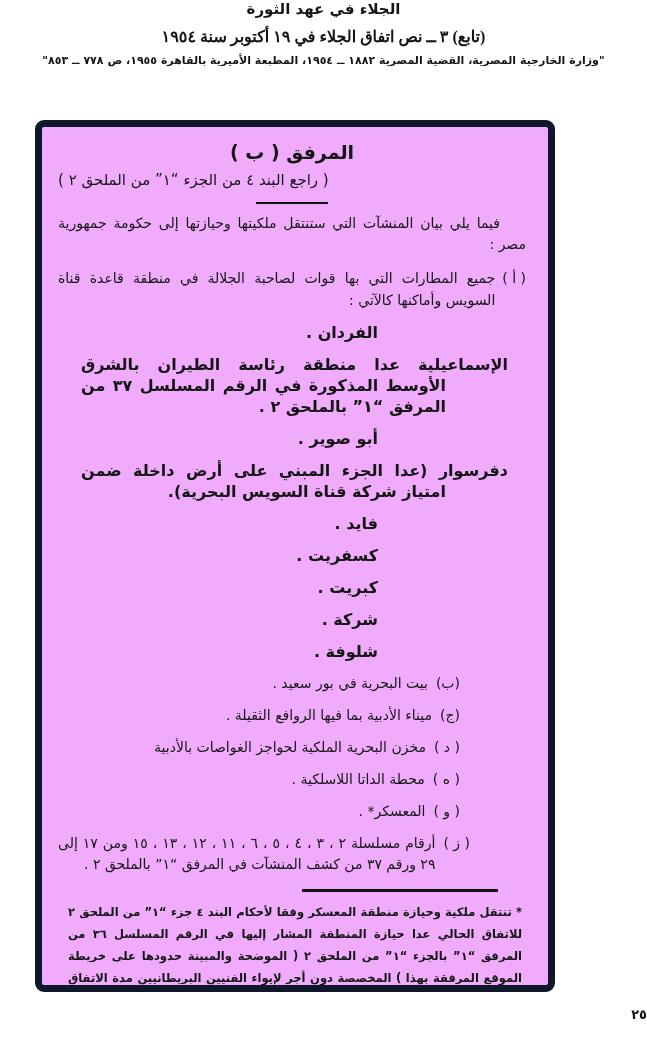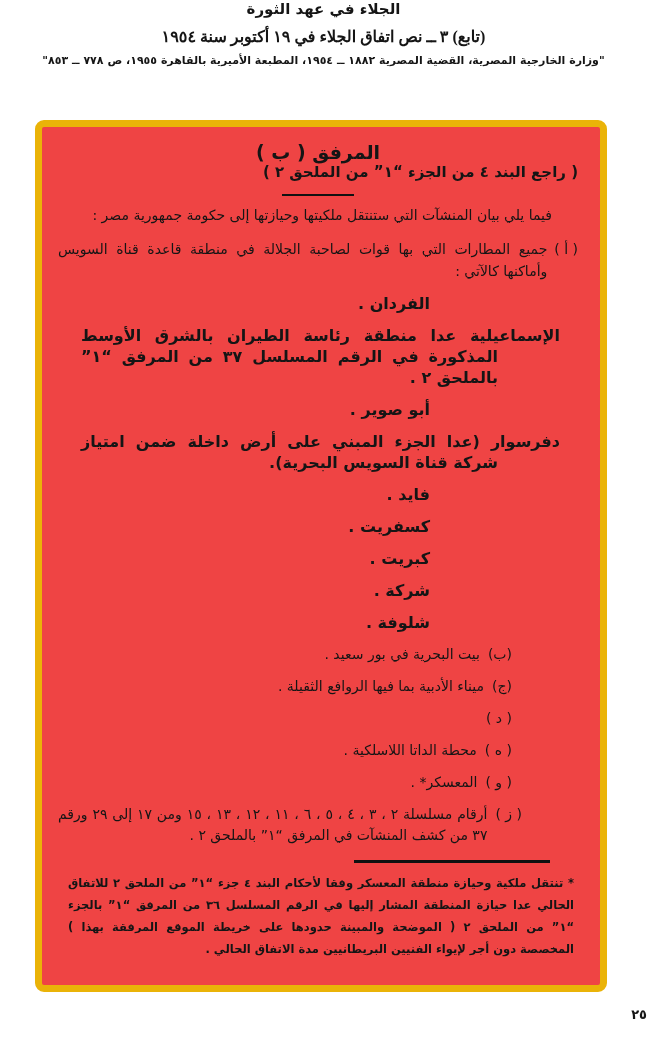--- a/index.html
+++ b/index.html
@@ -17,30 +17,30 @@
   
   .header { text-align: center; }
   .header-title { font-size: 15px; font-weight: bold; }
   .header-subtitle { font-size: 16px; font-weight: bold; margin-top: 9px; font-family: Liberation Serif, serif; }
   .header-source { font-size: 11px; font-weight: bold; margin-top: 8px; letter-spacing: 0; }
 
   
   .frame {
     position: absolute;
     top: 120px; left: 35px;
-    width: 572px; height: 872px;
-    border: 7px solid #eab308;
+    width: 520px; height: 872px;
+    border: 7px solid #0f172a;
     border-radius: 9px;
-    background: #ef4444;
+    background: #f0abfc;
     overflow: hidden;
   }
   .frame-inner { padding: 10px 22px 6px 16px; direction: rtl; }
 
   .annex-title { text-align: center; font-size: 19px; font-weight: bold; margin-top: 4px; }
-  .annex-subtitle { text-align: right; font-size: 15px; font-weight: bold; margin-top: 0; }
+  .annex-subtitle { text-align: left; font-size: 15px; font-weight: normal; margin-top: 8px; }
   .title-rule { width: 72px; height: 2px; background: #111; margin: 13px auto 9px auto; }
 
   .intro { font-size: 14px; line-height: 21px; text-indent: 26px; margin-top: 8px; text-align: justify; }
 
   .item-a { display: flex; gap: 7px; margin-top: 12px; font-size: 14px; line-height: 22px; }
   .item-a .marker { white-space: nowrap; }
   .item-a .text { text-align: justify; flex: 1; }
 
   .airfields { margin-top: 4px; }
   .airfield { font-size: 16px; line-height: 21px; margin: 11px 0; padding-right: 148px; font-weight: bold; }
@@ -105,20 +105,21 @@
         <div class="letter-item">
           <span class="marker">(ب)</span>
           <span class="text">بيت البحرية في بور سعيد .</span>
         </div>
         <div class="letter-item">
           <span class="marker">(ج)</span>
           <span class="text">ميناء الأدبية بما فيها الروافع الثقيلة .</span>
         </div>
         <div class="letter-item">
           <span class="marker">( د )</span>
+          <span class="text">مخزن البحرية الملكية لحواجز الغواصات بالأدبية</span>
         </div>
         <div class="letter-item">
           <span class="marker">( ه )</span>
           <span class="text">محطة الداتا اللاسلكية .</span>
         </div>
         <div class="letter-item">
           <span class="marker">( و )</span>
           <span class="text">المعسكر* .</span>
         </div>
         <div class="letter-item wrap">

